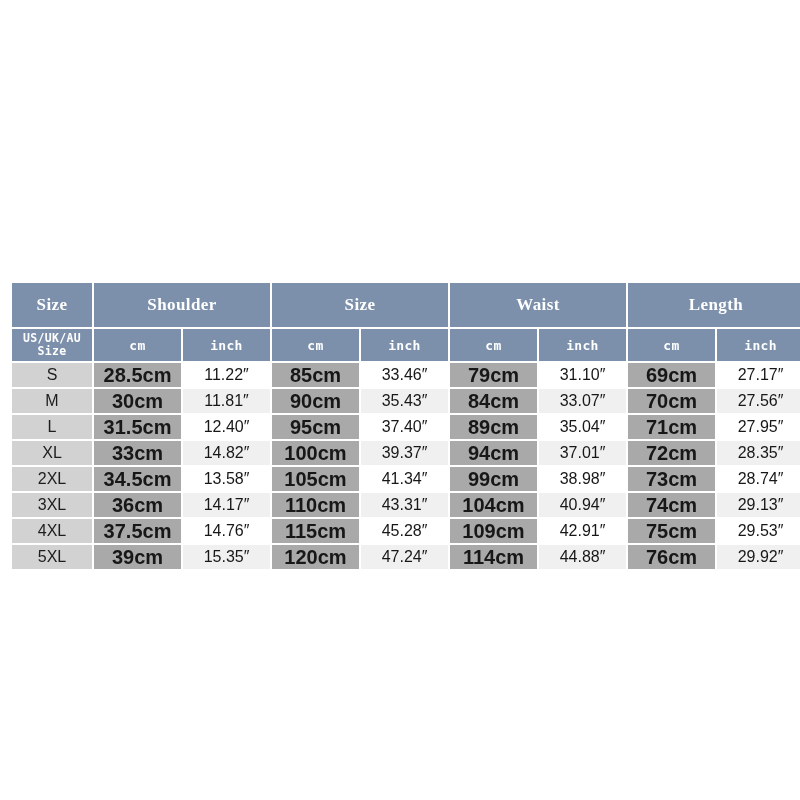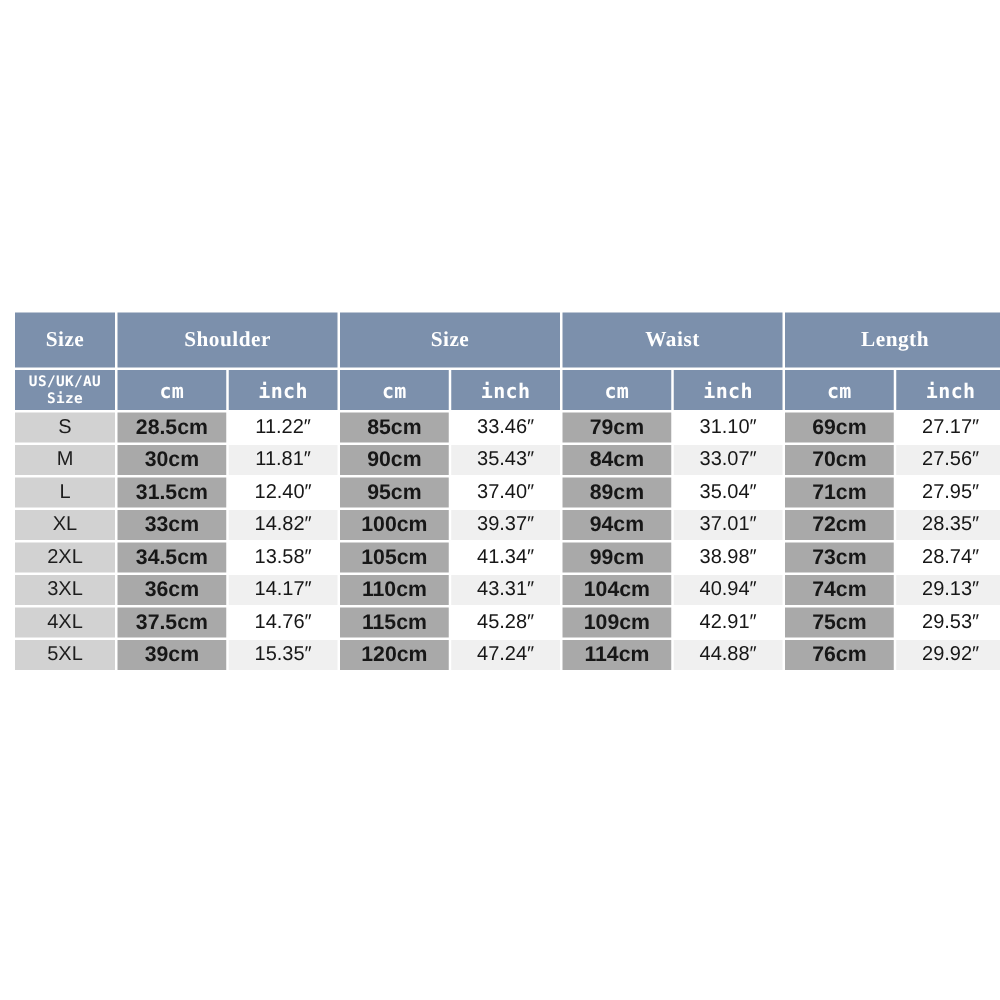--- a/index.html
+++ b/index.html
@@ -11,21 +11,21 @@
     height: 800px;
     background: #ffffff;
     font-family: "Liberation Sans", sans-serif;
     overflow: hidden;
     position: relative;
   }
 
   #chart-wrap {
     position: absolute;
     left: 10px;
-    top: 248px;
+    top: 281px;
     width: 780px;
   }
 
   table.size-chart {
     border-collapse: separate;
     border-spacing: 2px 2px;
     width: 780px;
     table-layout: fixed;
     background: #ffffff;
   }
@@ -46,21 +46,21 @@
     font-weight: bold;
     font-size: 17px;
     letter-spacing: 0.4px;
   }
   td.hdr-sub {
     background: #7c90ac;
     color: #ffffff;
     height: 30px;
     font-family: "DejaVu Sans Mono", monospace;
     font-weight: bold;
-    font-size: 16px;
+    font-size: 13px;
     letter-spacing: 0.3px;
   }
   td.hdr-sub.size-sub {
     font-size: 11.5px;
     line-height: 13px;
     padding: 1px 0;
   }
   td.hdr-sub.size-sub .l1 { display:block; }
   td.hdr-sub.size-sub .l2 { display:block; }
 
@@ -69,21 +69,21 @@
     background: #d2d2d2;
     color: #1d1d1d;
     height: 24px;
     font-size: 16px;
     font-family: "Liberation Sans", sans-serif;
   }
   td.c-cm {
     background: #a9a9a9;
     color: #171717;
     height: 24px;
-    font-size: 17px;
+    font-size: 20px;
     font-weight: bold;
     font-family: "Liberation Sans", sans-serif;
   }
   td.c-in {
     background: #ffffff;
     color: #171717;
     height: 24px;
     font-size: 16px;
     font-weight: normal;
     font-family: "Liberation Sans", sans-serif;

